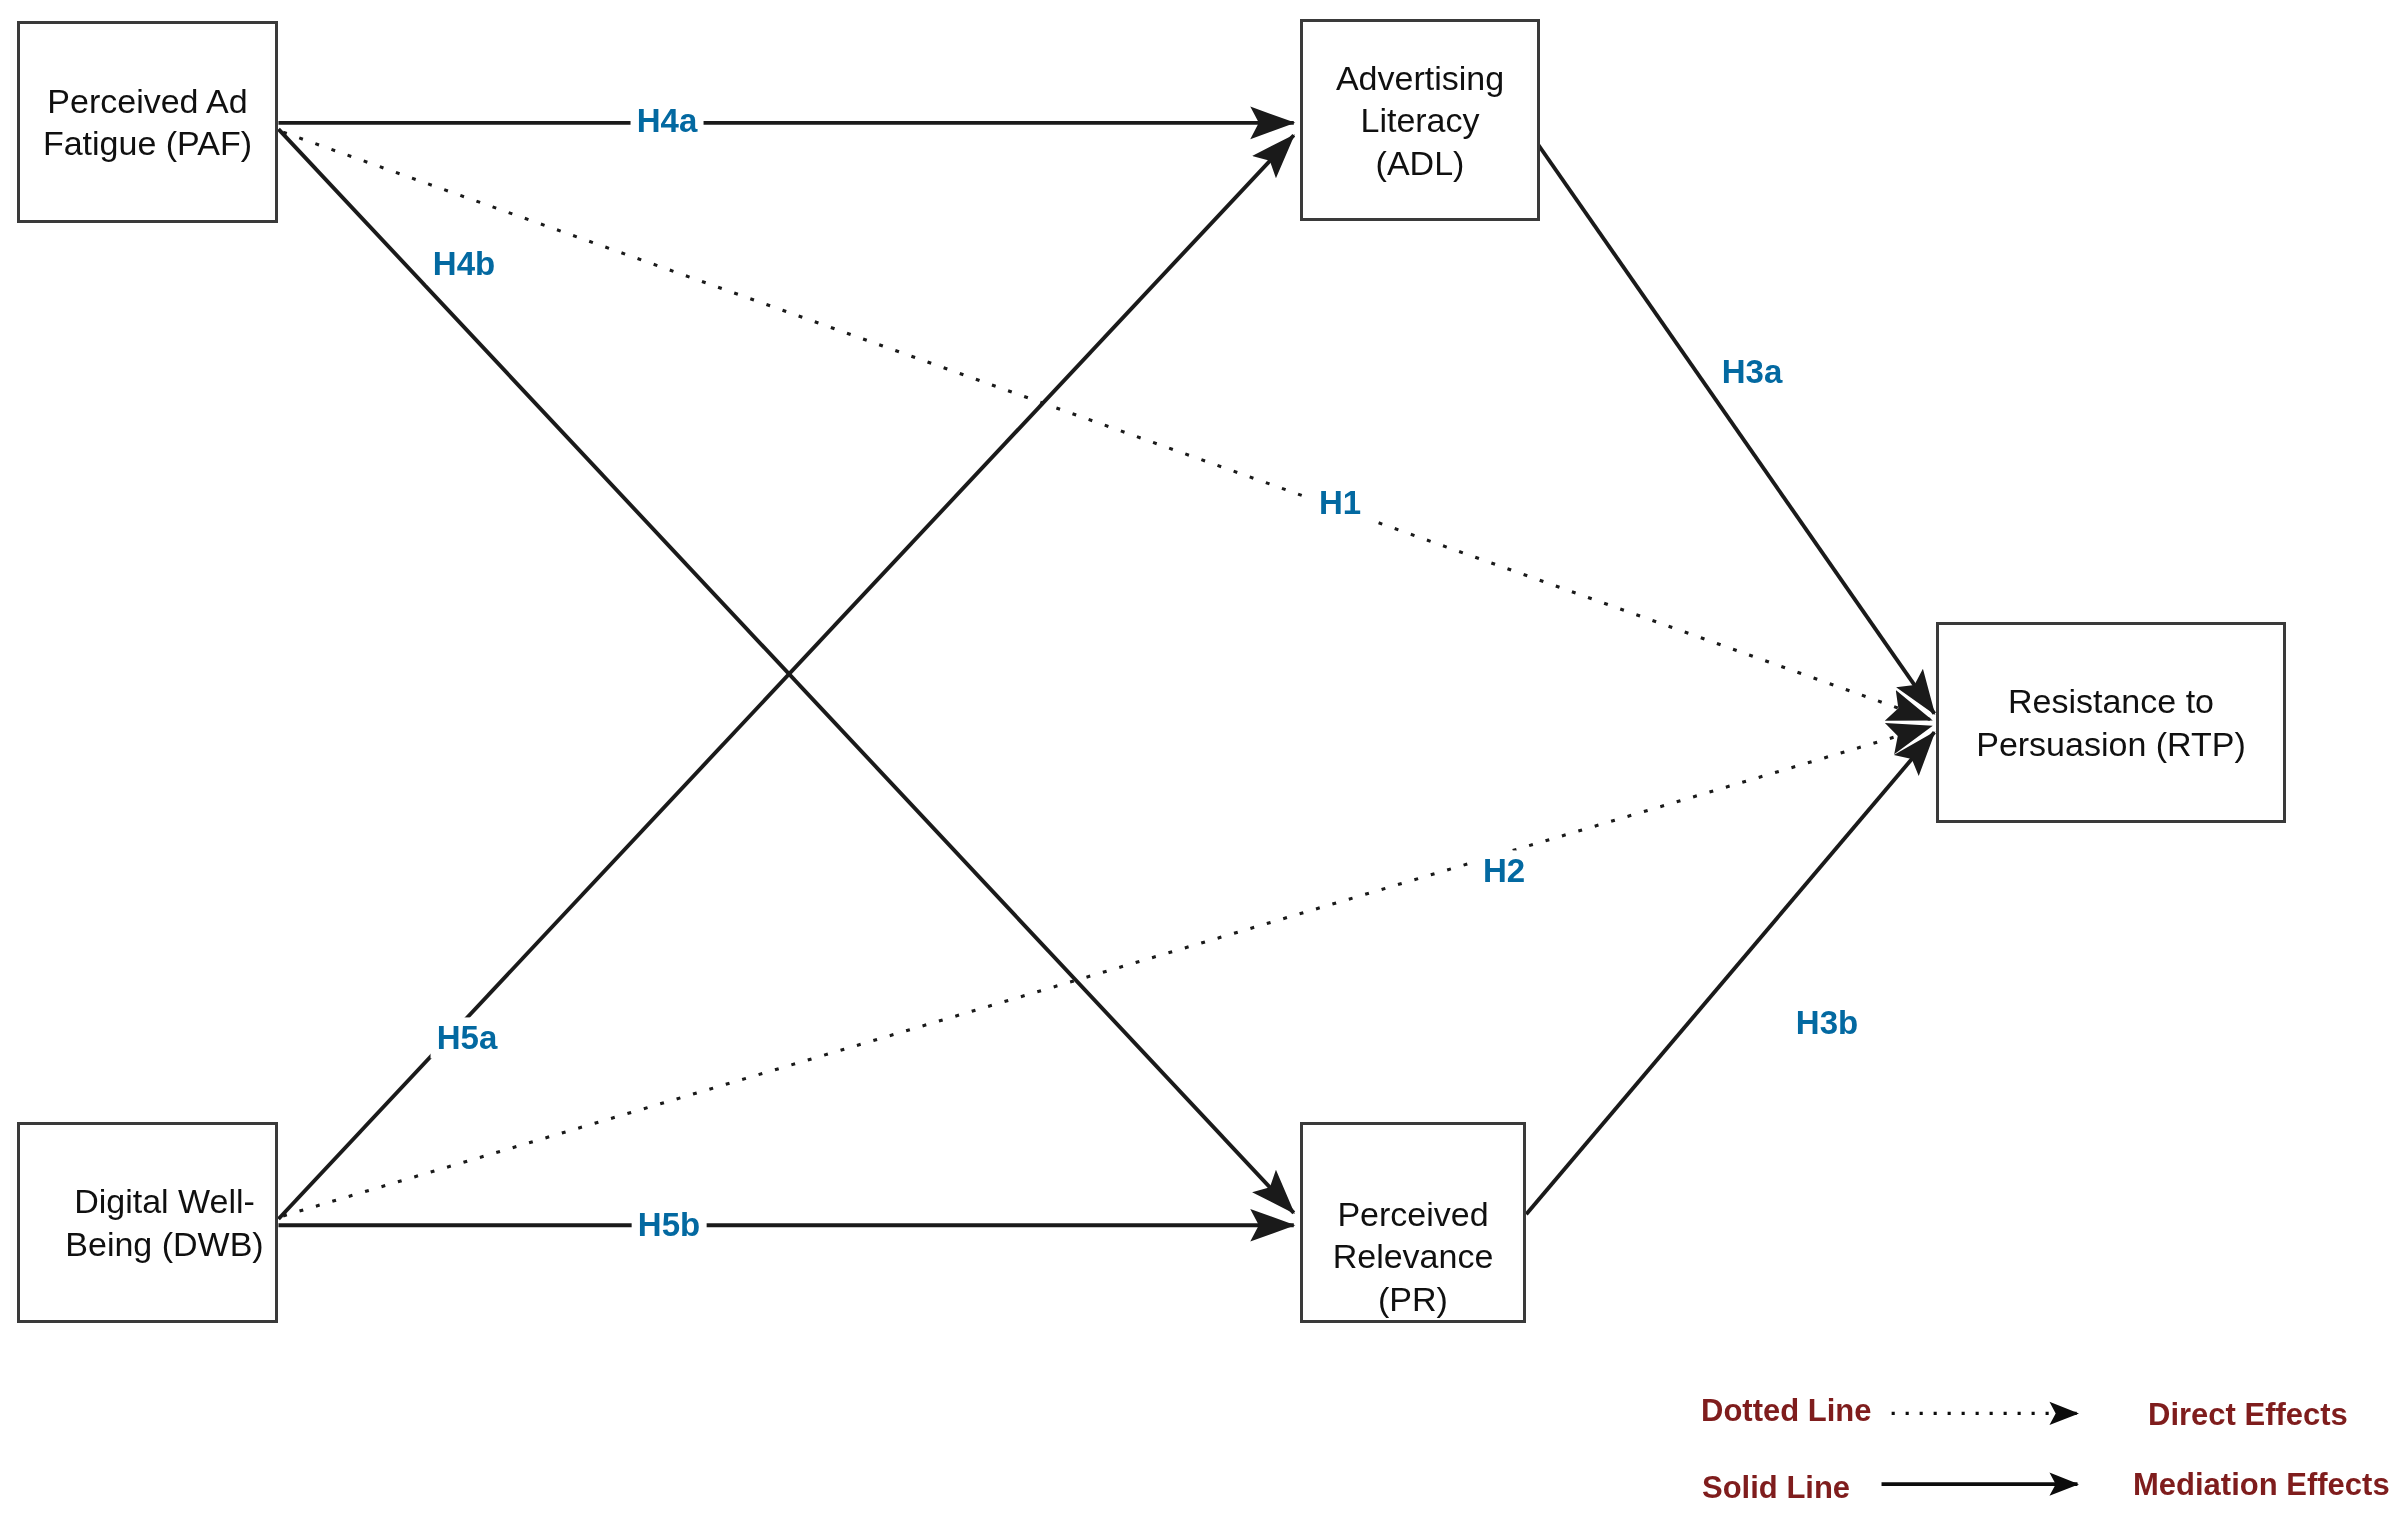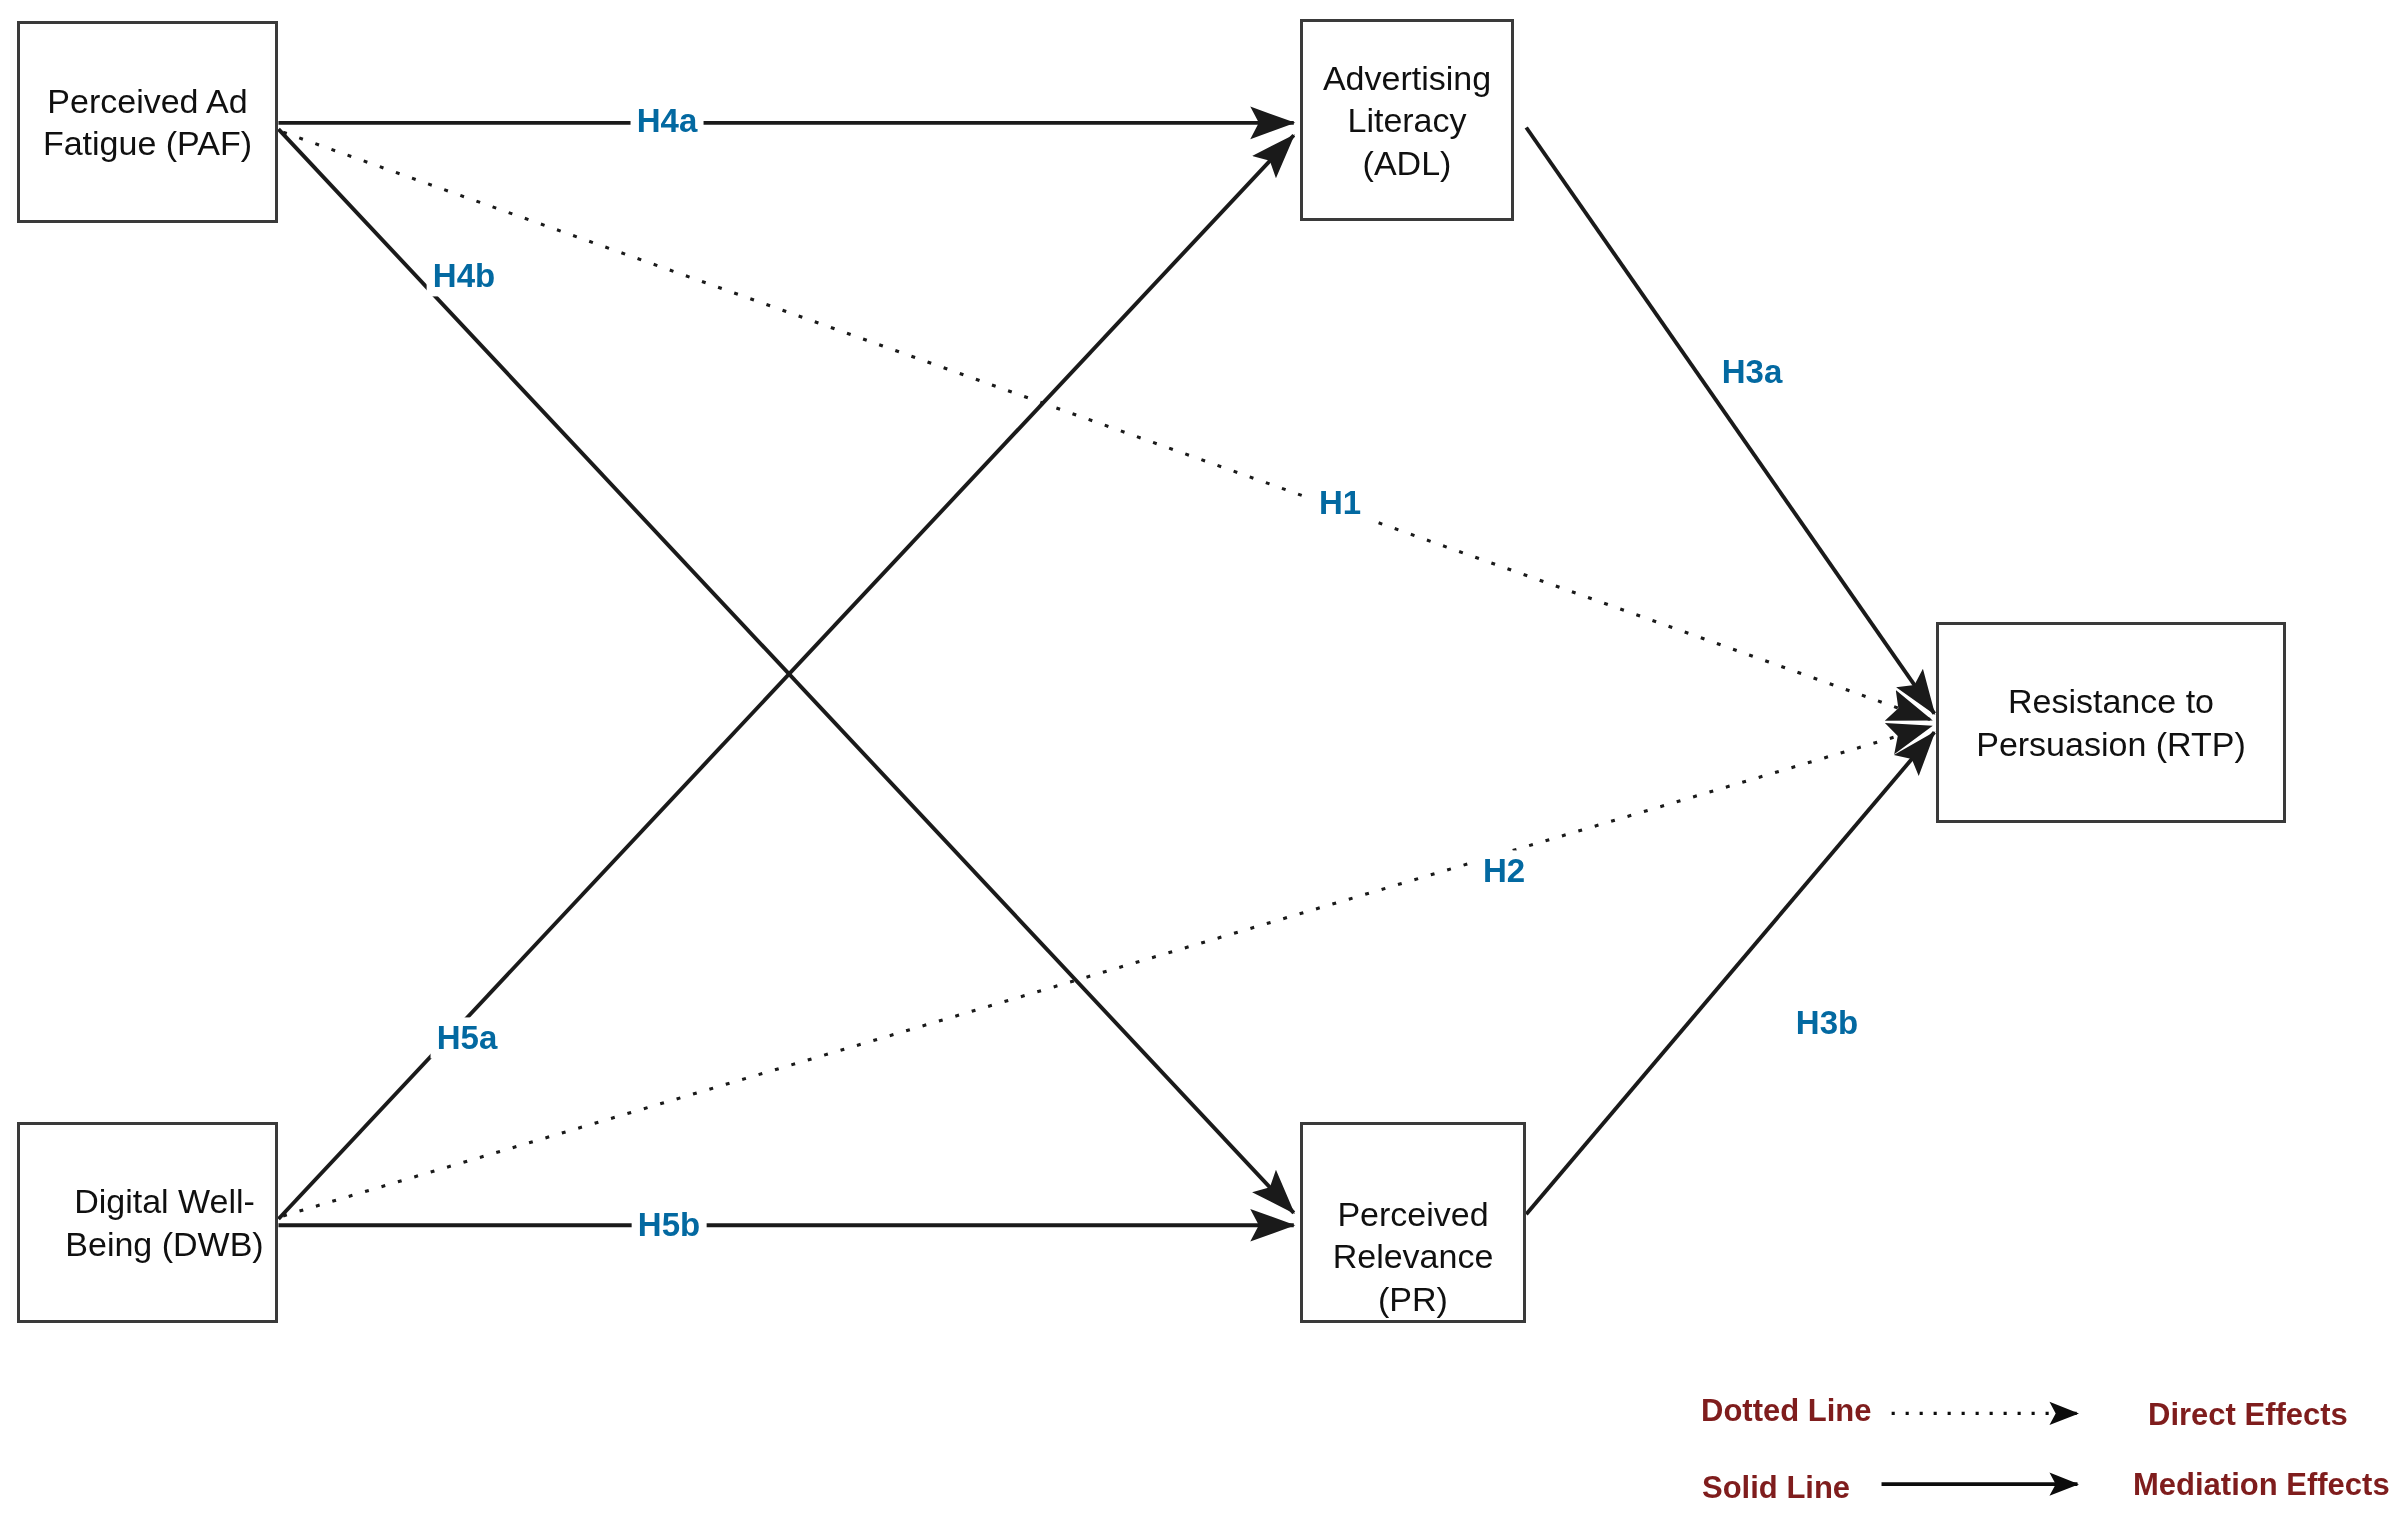--- a/index.html
+++ b/index.html
@@ -79,38 +79,38 @@
     <path d="M364,1564 L2484,934" stroke="#1a1a1a" stroke-width="4" stroke-dasharray="5 17" fill="none" marker-end="url(#arrowMain)"></path>
 
     <path d="M2433,1818 L2672,1818" stroke="#0c0c0c" stroke-width="4" stroke-dasharray="4 14" fill="none" marker-end="url(#arrowLegend)"></path>
     <path d="M2420,1909 L2672,1909" stroke="#0c0c0c" stroke-width="5" fill="none" marker-end="url(#arrowLegend)"></path>
   </svg>
 
   <div class="node" style="left:17px; top:21px; width:261px; height:202px;">
     <span>Perceived Ad Fatigue (PAF)</span>
   </div>
 
-  <div class="node" style="left:1300px; top:19.4px; width:214px; height:202px;">
+  <div class="node" style="left:1300px; top:19.4px; width:240px; height:202px;">
     <span>Advertising Literacy (ADL)</span>
   </div>
 
   <div class="node" style="left:1936px; top:622px; width:350px; height:201px;">
     <span>Resistance to Persuasion (RTP)</span>
   </div>
 
   <div class="node" style="left:17px; top:1122px; width:261px; height:201px;padding-left:34px;">
     <span>Digital Well-Being (DWB)</span>
   </div>
 
   <div class="node" style="left:1300px; top:1122px; width:226px; height:201px;align-items:flex-end;">
     <span>Perceived Relevance (PR)</span>
   </div>
 
   <div class="edge-label" style="left:667px;  top:121px;">H4a</div>
-  <div class="edge-label" style="left:464px;  top:276px;text-align:right;">H4b</div>
+  <div class="edge-label" style="left:464px;  top:264px;text-align:right;">H4b</div>
   <div class="edge-label" style="left:1340px; top:503px;">H1</div>
   <div class="edge-label" style="left:467px;  top:1038px;">H5a</div>
   <div class="edge-label" style="left:669px;  top:1225px;">H5b</div>
   <div class="edge-label" style="left:1504px; top:871px;">H2</div>
   <div class="edge-label" style="left:1752px; top:372px;">H3a</div>
   <div class="edge-label" style="left:1827px; top:1023px;">H3b</div>
 
   <div class="legend-text" style="left:1693px; top:1411px;">Dotted Line</div>
   <div class="legend-text" style="left:2140px; top:1415px;">Direct Effects</div>
   <div class="legend-text" style="left:1694px; top:1488px;">Solid Line</div>

